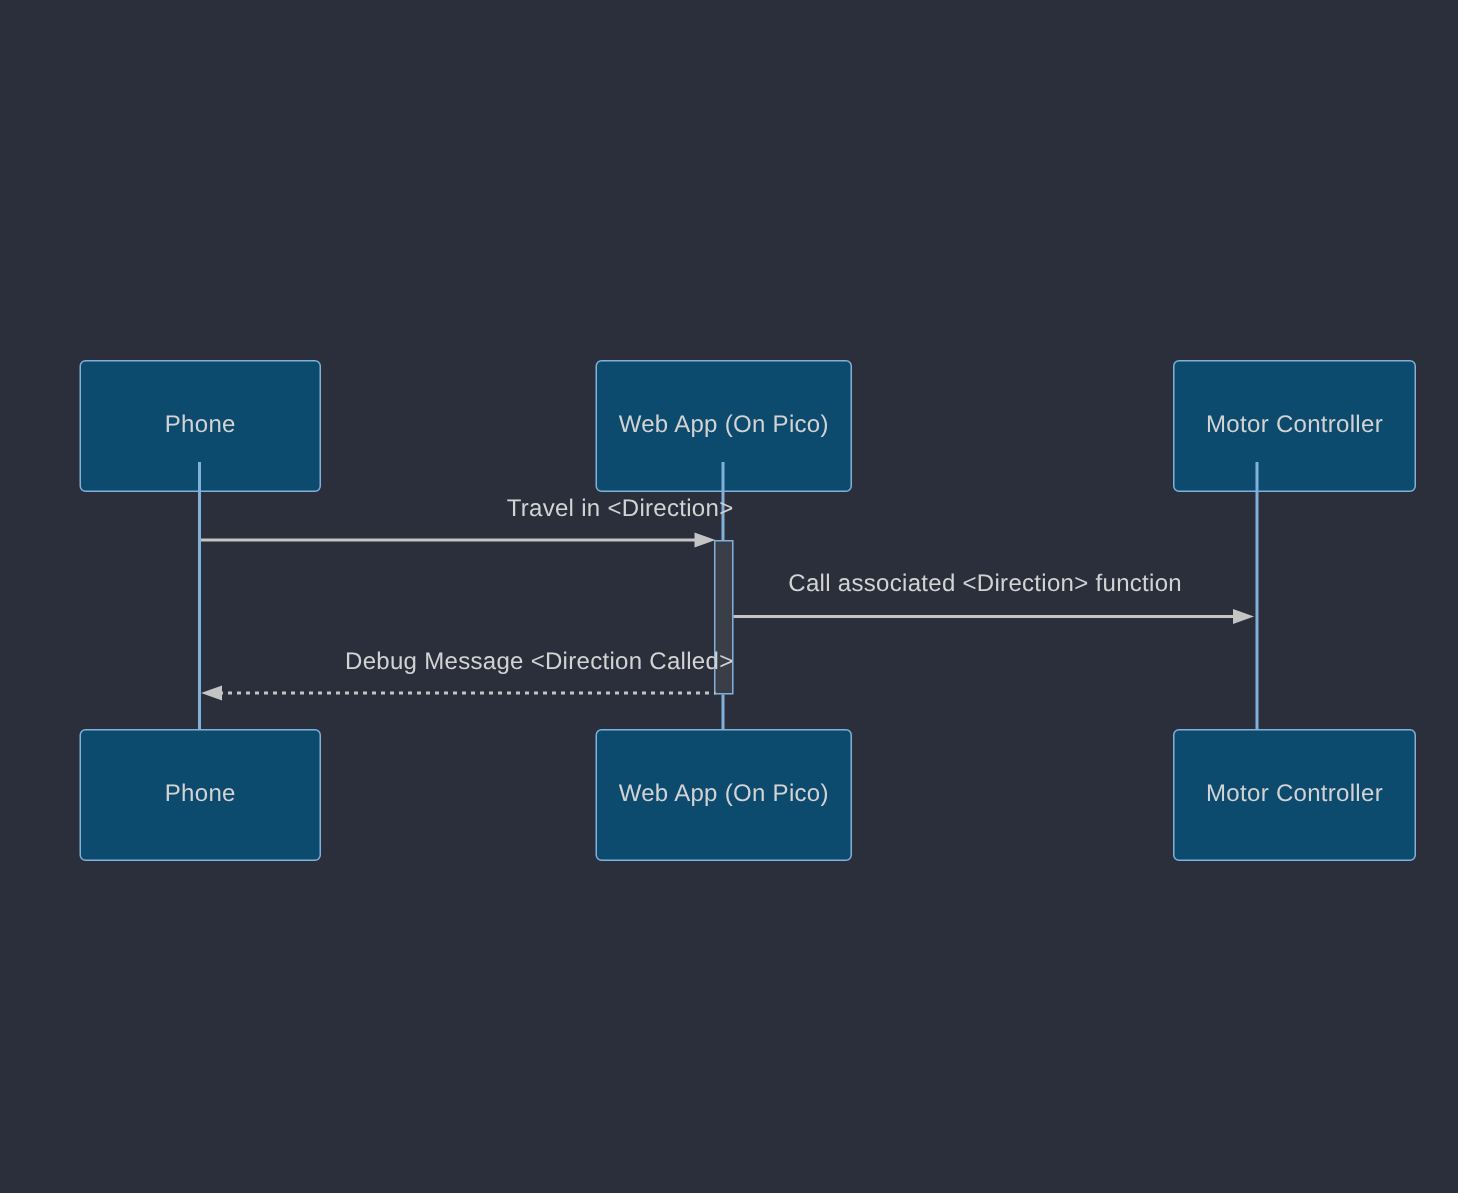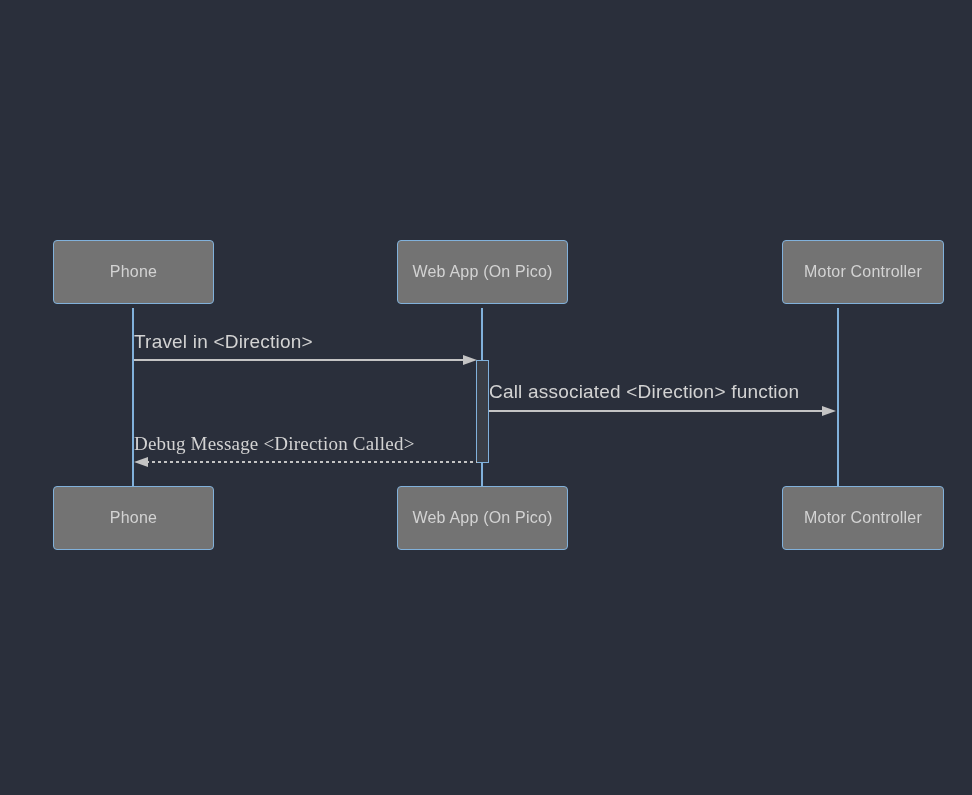--- a/index.html
+++ b/index.html
@@ -12,22 +12,22 @@
     position: relative;
     width: 972px;
     height: 795px;
     background: #2a2f3b;
     overflow: hidden;
   }
   
   .actor {
     position: absolute;
     box-sizing: border-box;
-    height: 64px;
-    background: #737373;
+    height: 88px;
+    background: #0c4a6e;
     border: 1px solid #81b1db;
     border-radius: 4px;
     display: flex;
     align-items: center;
     justify-content: center;
     color: #d3d3d3;
     font-size: 16px;
     letter-spacing: 0.2px;
   }
   .actor.phone  { left: 53px;  width: 161px; }
@@ -56,29 +56,30 @@
     width: 13px;
     height: 103px;
     box-sizing: border-box;
     background: #3a3e46;
     border: 1px solid #81b1db;
   }
 
   
   .msg-label {
     position: absolute;
-    text-align: left;
+    text-align: right;
     color: #d3d3d3;
-    font-size: 19px;
+    font-size: 16px;
     letter-spacing: 0.2px;
     white-space: nowrap;
+    margin-left: 12px;
   }
   .msg-label.m1 { left: 134px; top: 331px; width: 343px; }
   .msg-label.m2 { left: 489px; top: 381px; width: 287px; }
-  .msg-label.m3 { left: 134px; top: 433px; width: 343px; font-family: Liberation Serif, serif; }
+  .msg-label.m3 { left: 134px; top: 433px; width: 343px; }
 
   
   .msg-line {
     position: absolute;
     height: 2px;
     background: #c4c4c4;
   }
   .msg-line.m1 { left: 134px; top: 359px; width: 331px; }
   .msg-line.m2 { left: 489px; top: 410px; width: 335px; }
   .msg-line.m3 {

